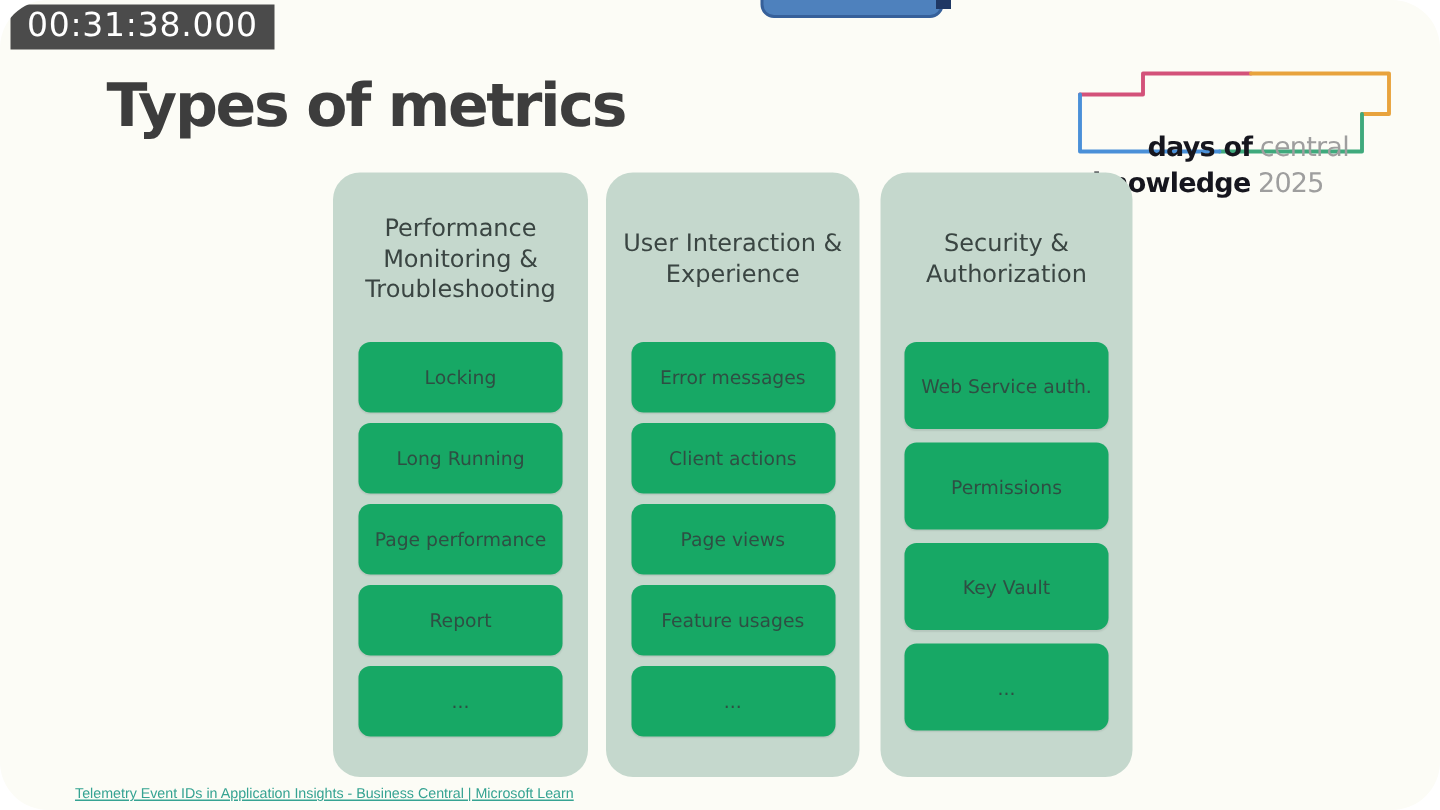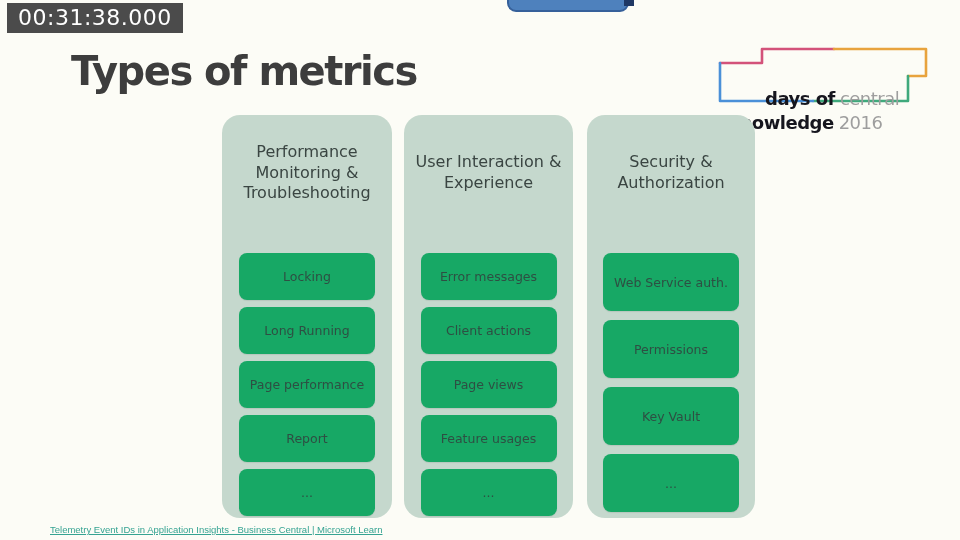--- a/index.html
+++ b/index.html
@@ -5,21 +5,21 @@
   :root{
     --accent_green:#17a865; --column_bg:#c5d8cd; --title_text:#3d3d3d;
     --button_text:#2e4f43; --header_text:#3a4542; --link:#35a392;
     --timestamp_bg:#4b4b4b; --logo_bold:#16161e; --logo_light:#9e9e9e;
     --logo_border_pink:#d3527a; --logo_border_orange:#e8a33d;
     --logo_border_green:#3fa97c; --logo_border_blue:#4a90d8;
     --top_button_blue:#4e81bd; --page_bg:#fcfcf6;
   }
   html,body{margin:0;padding:0;}
   body{font-family:"DejaVu Sans","Liberation Sans",sans-serif;}
-  .stage{position:relative;width:960px;height:540px;background:var(--page_bg);overflow:hidden;}
+  .stage{position:relative;width:960px;height:540px;background:var(--page_bg);overflow:hidden;border-radius:32px;}
 
   
   .timestamp{position:absolute;left:7px;top:3px;background:var(--timestamp_bg);
     color:#ffffff;font-size:22px;line-height:30px;padding:0 11px;letter-spacing:.5px;}
 
   
   .top-blue-btn{position:absolute;left:507px;top:-14px;width:118px;height:22px;
     background:var(--top_button_blue);border:2px solid #36609a;border-radius:9px;}
   .top-navy-chip{position:absolute;left:624px;top:0;width:10px;height:6px;background:#1f3864;}
 
@@ -42,21 +42,21 @@
     border-radius:18px;}
   .col-1{left:222px;width:170px;}
   .col-2{left:404px;width:169px;}
   .col-3{left:587px;width:168px;}
   .col-header{position:absolute;top:0;left:0;right:0;height:116px;
     display:flex;align-items:center;justify-content:center;text-align:center;
     font-size:16px;line-height:1.3;color:var(--header_text);}
   .col-1 .col-header span{max-width:150px;}
   .col-2 .col-header span{max-width:150px;}
   .col-3 .col-header span{max-width:132px;}
-  .items{position:absolute;top:138px;left:0;right:0;
+  .items{position:absolute;top:113px;left:0;right:0;
     display:flex;flex-direction:column;align-items:center;gap:7px;}
   .col-3 .items{gap:9px;}
   .metric-btn{width:136px;height:47px;background:var(--accent_green);border-radius:8px;
     display:flex;align-items:center;justify-content:center;text-align:center;
     font-size:12.5px;color:var(--button_text);box-shadow:0 1px 1px rgba(0,0,0,0.08);}
   .col-3 .metric-btn{height:58px;text-align:right;}
 
   
   .footer-link{position:absolute;left:50px;top:524px;font-family:"Liberation Sans",sans-serif;
     font-size:9.5px;color:var(--link);text-decoration:underline;}
@@ -79,21 +79,21 @@
       <polyline points="121,4 213,4 213,31 195,31" fill="none" stroke="var(--logo_border_orange)" stroke-width="2.6" stroke-linejoin="round" stroke-linecap="round"></polyline>
       <polyline points="195,31 195,56 100,56" fill="none" stroke="var(--logo_border_green)" stroke-width="2.6" stroke-linejoin="round" stroke-linecap="round"></polyline>
       <polyline points="100,56 7,56 7,18" fill="none" stroke="var(--logo_border_blue)" stroke-width="2.6" stroke-linejoin="round" stroke-linecap="round"></polyline>
     </svg>
     <div class="logo-line logo-line1">
       <span class="logo-b">days of</span>
       <span class="logo-l">central</span>
     </div>
     <div class="logo-line logo-line2">
       <span class="logo-b">knowledge</span>
-      <span class="logo-l">2016</span>
+      <span class="logo-l">2025</span>
     </div>
   </div>
 
   <div class="column col-1">
     <div class="col-header">
       <span>Performance Monitoring &amp; Troubleshooting</span>
     </div>
     <div class="items">
         <div class="metric-btn">Locking</div>
         <div class="metric-btn">Long Running</div>

